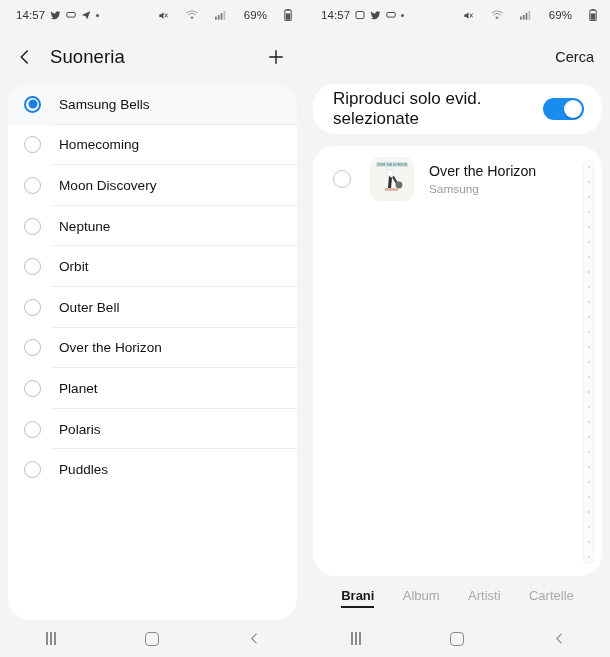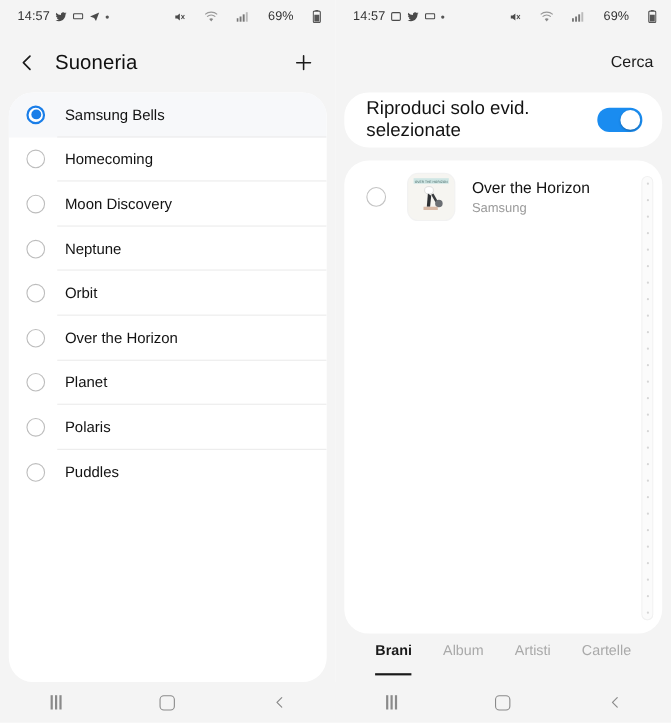--- a/index.html
+++ b/index.html
@@ -165,21 +165,21 @@
     display: block; width: 2px; height: 2px; border-radius: 50%;
     background: #d6d6d6;
   }
 
   
   .tabs {
     flex: 0 0 44px; height: 44px;
     display: flex; align-items: center; justify-content: space-around;
     padding: 0 22px;
   }
-  .tab { font-size: 13px; color: #a9a9a9; position: relative; padding-bottom: 16px; }
+  .tab { font-size: 13px; color: #a9a9a9; position: relative; padding-bottom: 5px; }
   .tab.active { color: #1a1a1a; font-weight: bold; }
   .tab.active::after {
     content: ""; position: absolute; left: 0; right: 0; bottom: 0;
     height: 2px; background: #1a1a1a;
   }
 
   
   .navbar {
     flex: 0 0 37px; height: 37px;
     display: flex; align-items: center; justify-content: space-around;
@@ -282,20 +282,25 @@
         <div class="sep"></div>
       </div>
       <div class="row">
         <div class="radio"></div>
         <div class="row-label">Neptune</div>
         <div class="sep"></div>
       </div>
       <div class="row">
         <div class="radio"></div>
         <div class="row-label">Orbit</div>
+        <div class="sep"></div>
+      </div>
+      <div class="row">
+        <div class="radio"></div>
+        <div class="row-label">Outer Bell</div>
         <div class="sep"></div>
       </div>
       <div class="row">
         <div class="radio"></div>
         <div class="row-label">Over the Horizon</div>
         <div class="sep"></div>
       </div>
       <div class="row">
         <div class="radio"></div>
         <div class="row-label">Planet</div>

